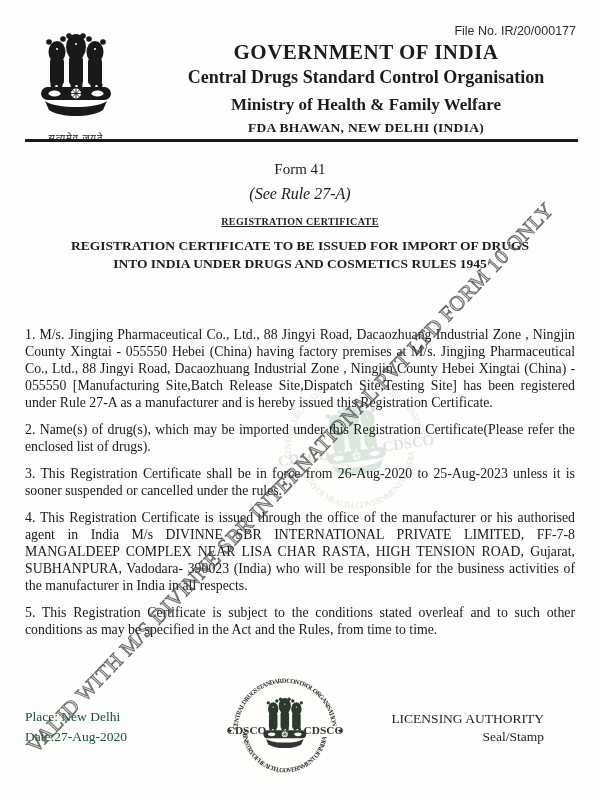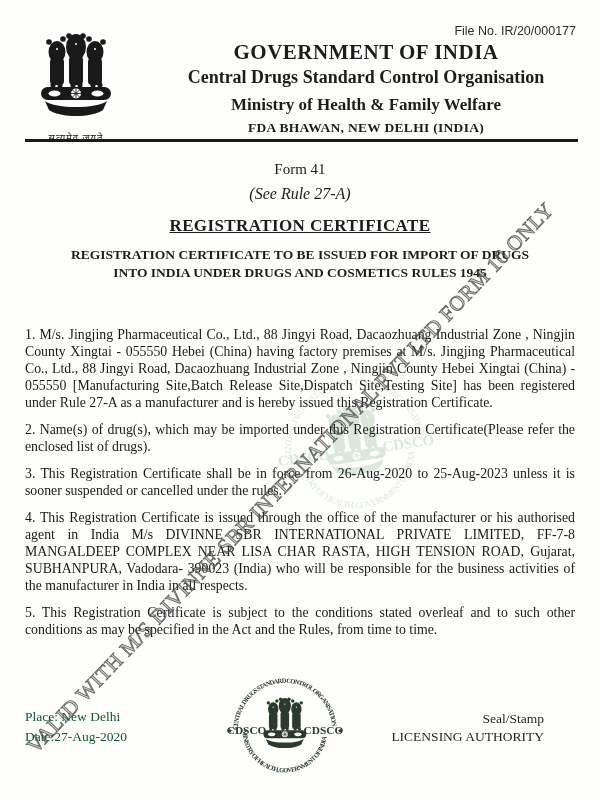--- a/index.html
+++ b/index.html
@@ -20,21 +20,21 @@
   .header-text { position:absolute; left:150px; right:18px; top:40px; text-align:center; }
   .h-gov   { font-size:21px;  font-weight:bold; letter-spacing:.5px; }
   .h-cdsco { font-size:18px;  font-weight:bold; margin-top:2px; }
   .h-moh   { font-size:17px;  font-weight:bold; margin-top:7px; }
   .h-fda   { font-size:13.5px;font-weight:bold; margin-top:5px; letter-spacing:.3px; }
   .header-rule { position:absolute; top:139px; left:25px; right:22px; height:2.6px; background:#1a1a1a; }
   
   .form-block { position:absolute; top:161px; left:0; right:0; text-align:center; }
   .form-no   { font-size:15px; font-weight:normal; }
   .rule-ref  { font-size:16px; font-style:italic; margin-top:7px; }
-  .cert-head { font-size:17px; font-weight:bold; text-decoration:underline; letter-spacing:.4px; margin-top:13px; }
+  .cert-head { font-size:10px; font-weight:bold; text-decoration:underline; letter-spacing:.4px; margin-top:13px; }
   .subtitle  { font-size:13.5px; font-weight:bold; margin:10px auto 0; max-width:472px; line-height:18px; }
   
   .regno-line { position:absolute; top:289px; left:25px; font-size:13.8px; font-weight:bold; }
   .regno-line .lbl { text-decoration:underline; }
   .clauses { position:absolute; top:326px; left:25px; right:25px; }
   .clauses p { font-size:13.8px; line-height:17px; text-align:justify; margin-bottom:10px; color:#181818; }
   
   .watermark {
     position:absolute; left:22px; top:741px; width:max-content;
     transform:rotate(-46.3deg); transform-origin:0 0;
@@ -154,17 +154,17 @@
     <text font-size="6.6" fill="currentColor" font-weight="bold"><textPath href="#s1top" textLength="147">CENTRAL DRUGS STANDARD CONTROL ORGANISATION</textPath></text>
     <text font-size="6.6" fill="currentColor" font-weight="bold"><textPath href="#s1bot" textLength="128">MINISTRY OF HEALTH, GOVERNMENT OF INDIA</textPath></text>
     <text x="9" y="68" font-size="7" fill="currentColor" text-anchor="middle">★</text>
     <text x="121" y="68" font-size="7" fill="currentColor" text-anchor="middle">★</text>
     <use href="#emblemShape" transform="translate(40,30) scale(0.62)"></use>
     <text x="26" y="69" font-size="11.5" font-weight="bold" text-anchor="middle" fill="currentColor">CDSCO</text>
     <text x="104" y="69" font-size="11.5" font-weight="bold" text-anchor="middle" fill="currentColor">CDSCO</text>
   </svg>
 
   <div class="licensing">
+    <div>LICENSING AUTHORITY</div>
     <div>Seal/Stamp</div>
-    <div>LICENSING AUTHORITY</div>
   </div>
 
 </div>
 
 </body></html>

